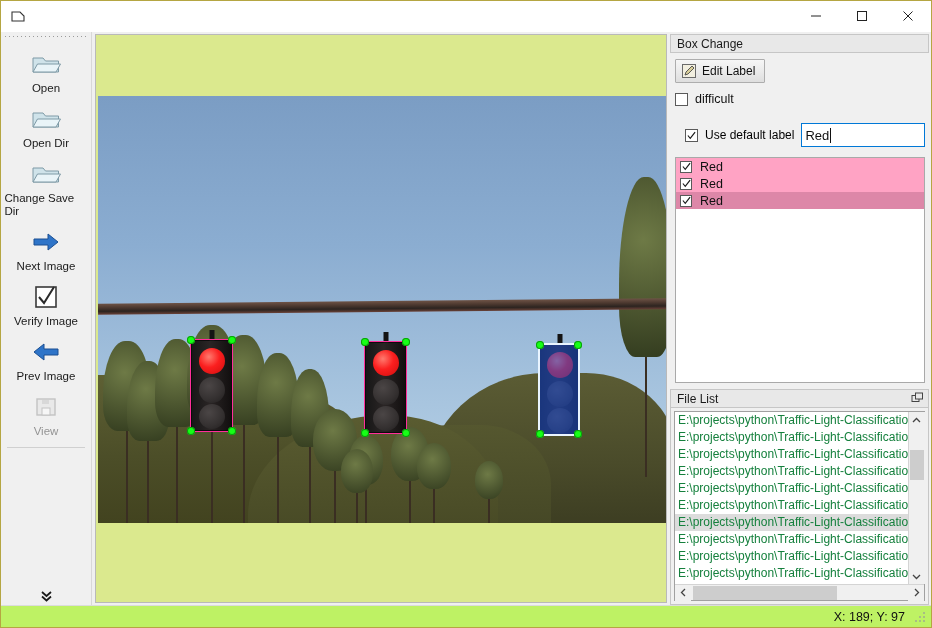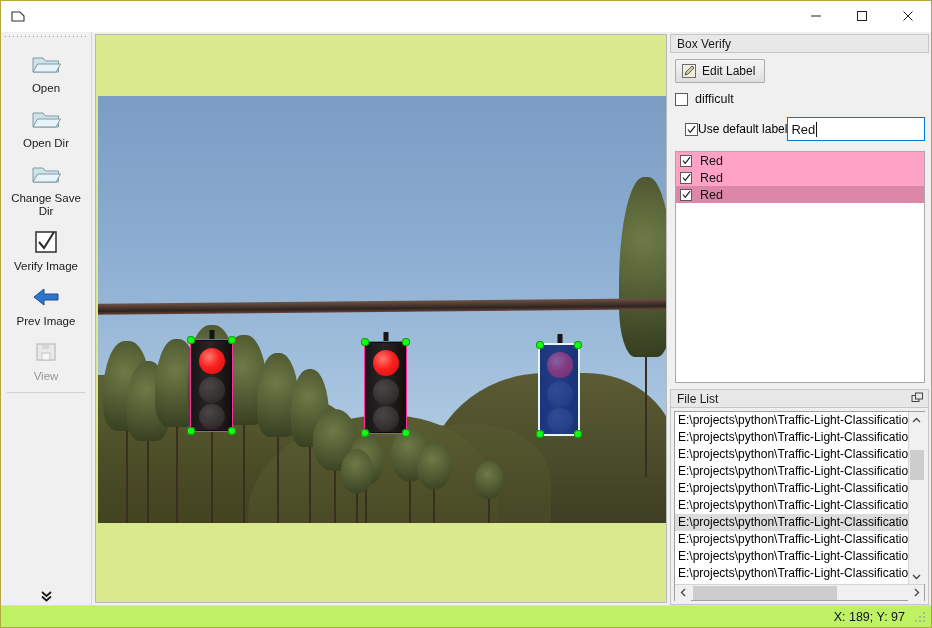--- a/index.html
+++ b/index.html
@@ -82,21 +82,21 @@
   }
   .tool-list { display: flex; flex-direction: column; align-items: center; padding-top: 4px; }
   .tool {
     width: 87px;
     display: flex; flex-direction: column; align-items: center;
     padding: 5px 2px 4px 2px;
     cursor: default;
   }
   .tool.disabled { opacity: .45; }
   .tool-label {
-    font-size: 11.5px; color: #1a1a1a; text-align: center;
+    font-size: 11.5px; color: #1a1a1a; text-align: left;
     margin-top: 3px; line-height: 13px; white-space: pre-line;
   }
   .tool-icon { width: 34px; height: 30px; display:flex; align-items:center; justify-content:center; }
   .tool-sep { width: 78px; height: 1px; background: #d0d0d0; margin: 5px 0 2px 0; }
   .toolbar-expand {
     position: absolute; bottom: 3px; left: 0; right: 0;
     display: flex; align-items: center; justify-content: center;
     font-size: 11px; color: #222;
   }
 
@@ -241,21 +241,21 @@
     align-self: flex-start;
     border-radius: 1px;
   }
   .chk-row { display: flex; align-items: center; gap: 7px; margin-top: 9px; font-size: 12.5px; color:#111; }
   .chkbox {
     width: 13px; height: 13px; background: #fff; border: 1px solid #5a5a5a;
     display: flex; align-items: center; justify-content: center;
     flex: 0 0 13px;
   }
   .chkbox .tick { width: 9px; height: 9px; }
-  .defaultlabel-row { display: flex; align-items: center; margin-top: 11px; padding-left: 10px; }
+  .defaultlabel-row { display: flex; align-items: center; gap: 7px; margin-top: 17px; padding-left: 10px; }
   .text-input {
     flex: 1 1 auto;
     height: 24px;
     background: #fff;
     border: 1px solid #0078d7;
     font-size: 13px; color: #111;
     padding: 0 3px;
     display: flex; align-items: center;
     position: relative;
   }
@@ -294,21 +294,21 @@
     flex: 1 1 auto;
     background: #fff;
     border: 1px solid #a0a0a0;
     display: flex; flex-direction: column;
     min-height: 0;
   }
   .file-rows-wrap { flex: 1 1 auto; display: flex; min-height: 0; }
   .file-rows { flex: 1 1 auto; overflow: hidden; }
   .file-row {
     height: 17px; line-height: 17px;
-    font-size: 12px; color: #000000;
+    font-size: 12px; color: #15803d;
     white-space: nowrap; overflow: hidden;
     padding-left: 3px;
   }
   .file-row.active { background: #dcdcdc; }
 
   .vscroll {
     width: 16px; flex: 0 0 16px;
     background: #f0f0f0; border-left: 1px solid #d4d4d4;
     display: flex; flex-direction: column; align-items: center;
   }
@@ -412,20 +412,28 @@
         <div class="tool">
           <span class="tool-icon">
             <svg width="32" height="26" viewBox="0 0 32 26">
               <path d="M3 7 h10 l2.5 3 h13 v11 H3 z" fill="#cfe3ea" stroke="#7e9aa6" stroke-width="1"></path>
               <path d="M3 21 l4.5 -8 h23 l-4.5 8 z" fill="#e9f4f8" stroke="#7e9aa6" stroke-width="1"></path>
             </svg>
           </span>
           <span class="tool-label">Change Save Dir</span>
         </div>
 
+        <div class="tool">
+          <span class="tool-icon">
+            <svg width="30" height="24" viewBox="0 0 30 24">
+              <path d="M3 9 h14 v-5 l10 8 -10 8 v-5 H3 z" fill="#2e74c8" stroke="#1b4f92" stroke-width="1"></path>
+            </svg>
+          </span>
+          <span class="tool-label">Next Image</span>
+        </div>
 
         <div class="tool">
           <span class="tool-icon">
             <svg width="26" height="26" viewBox="0 0 26 26">
               <rect x="3" y="3" width="20" height="20" fill="#fff" stroke="#3a3a3a" stroke-width="1.6"></rect>
               <path d="M6 13 l5 6 10 -16" fill="none" stroke="#2a2a2a" stroke-width="2"></path>
             </svg>
           </span>
           <span class="tool-label">Verify Image</span>
         </div>
@@ -571,21 +579,21 @@
             <span class="vtx br"></span>
           </div>
         </div>
       </div>
     </div>
 
     <div class="right-dock">
 
       <div class="dock-panel" style="flex:1 1 auto; min-height:0;">
         <div class="dock-title">
-          <span>Box Verify</span>
+          <span>Box Change</span>
         </div>
         <div class="boxlabels-body">
 
           <div class="btn">
             <span style="display:flex;">
               <svg width="16" height="16" viewBox="0 0 16 16">
                 <rect x="1.5" y="1.5" width="13" height="13" fill="#f2efe0" stroke="#6b6b6b" stroke-width="1"></rect>
                 <path d="M4 12 l1 -3 6 -6 2 2 -6 6 z" fill="#d9cf9a" stroke="#4a4a4a" stroke-width="0.9"></path>
               </svg>
             </span>

